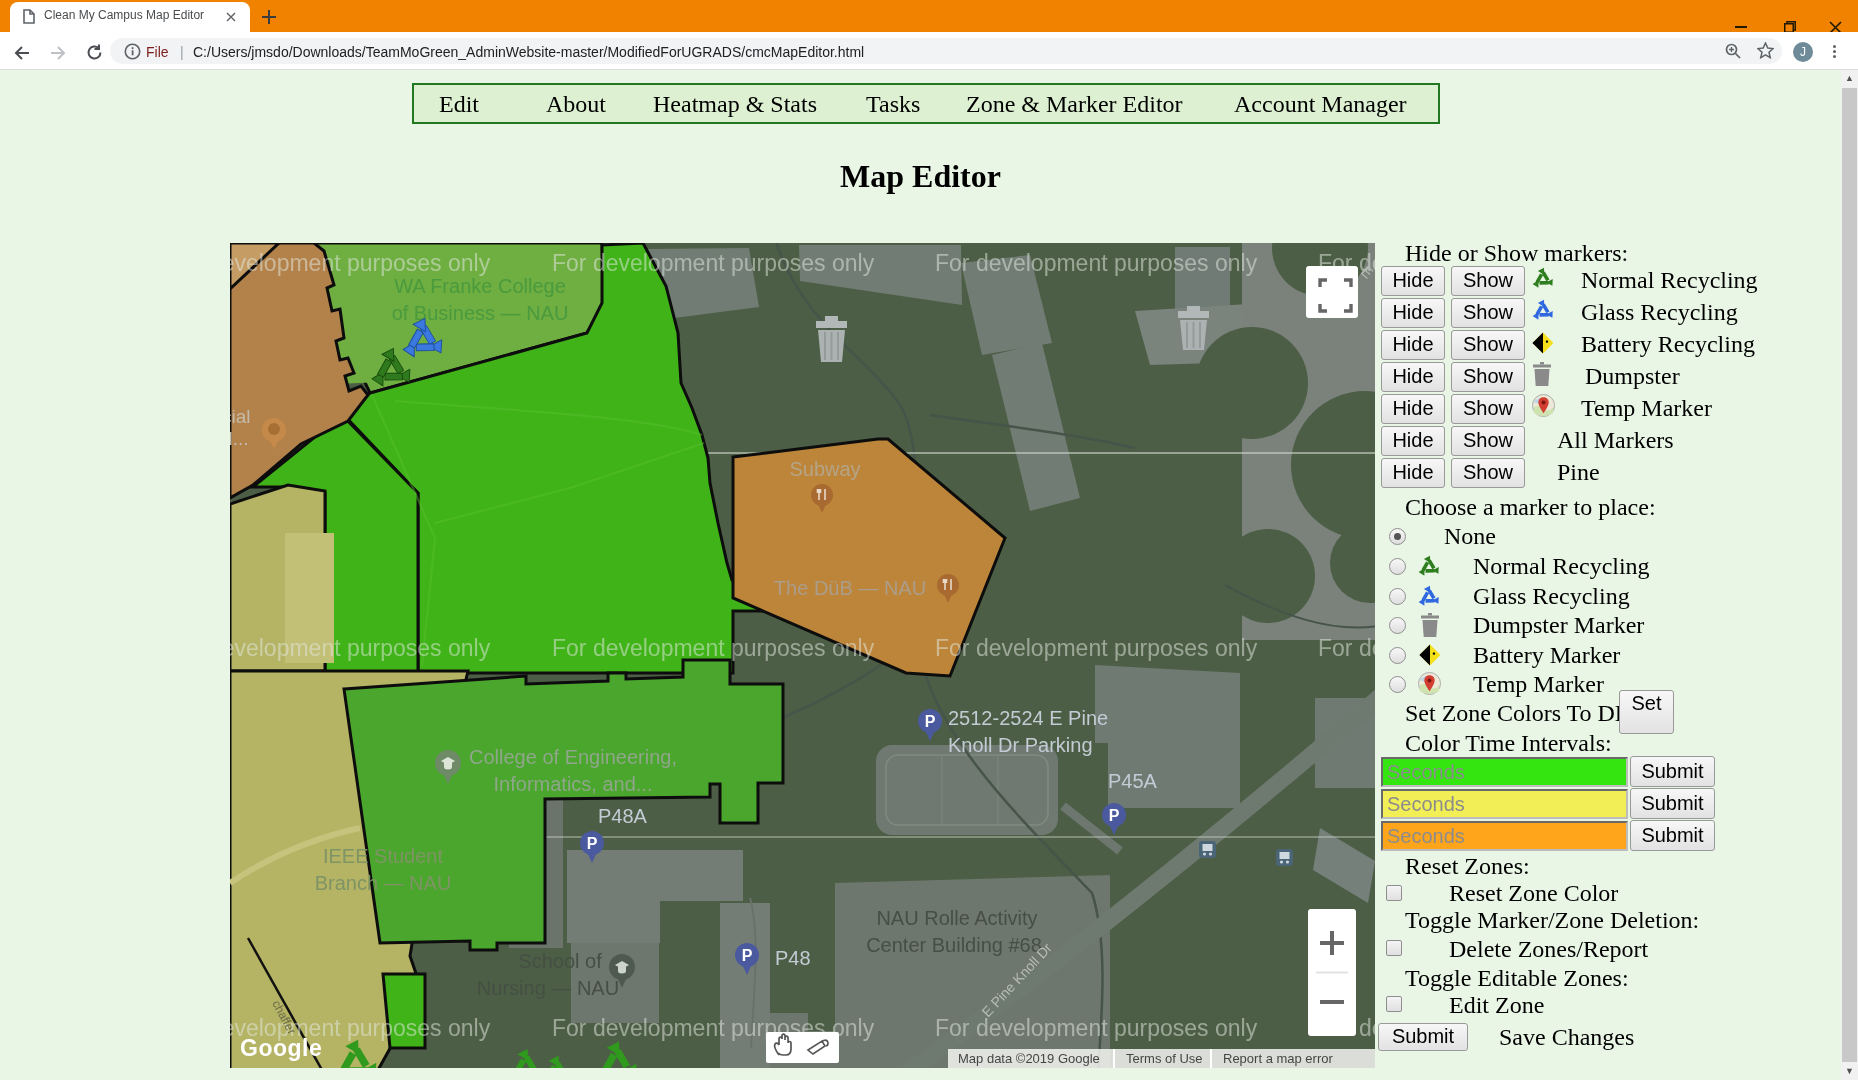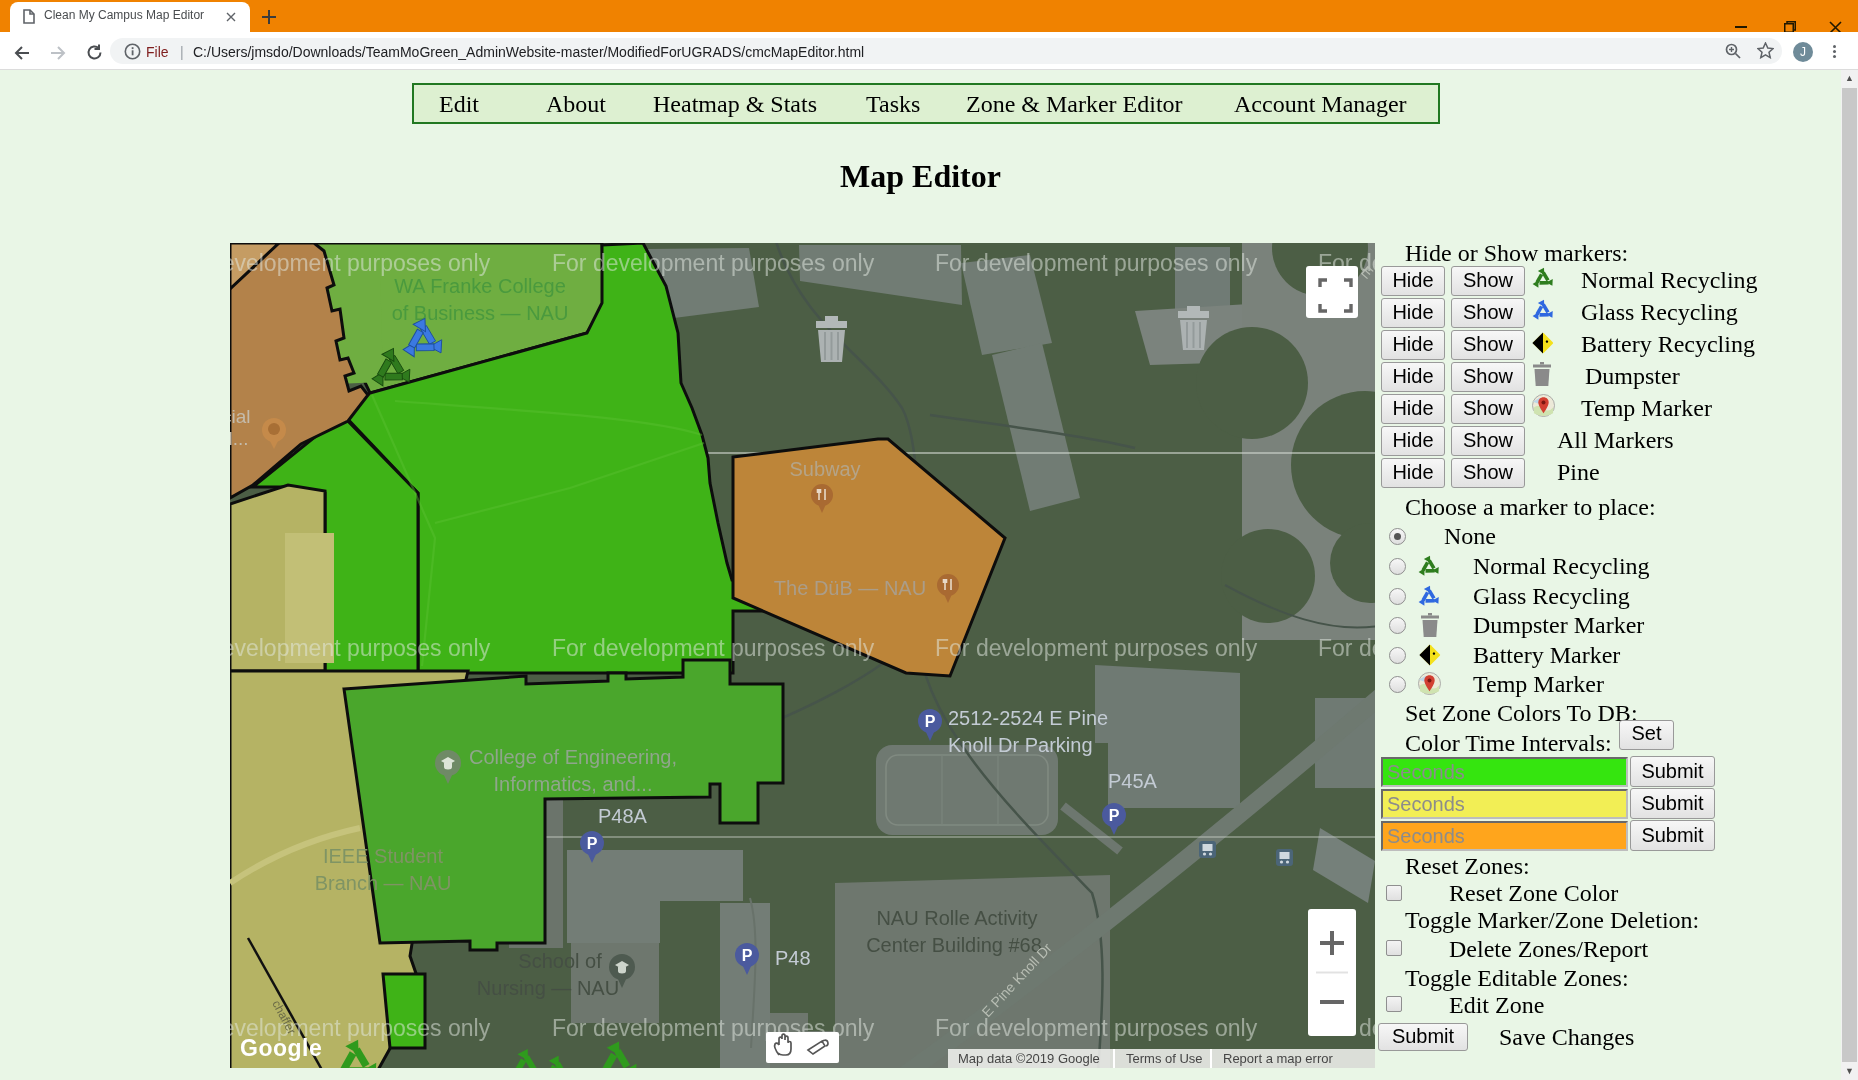--- a/index.html
+++ b/index.html
@@ -482,21 +482,21 @@
         <use href="#battery"></use>
       </svg>
       <div class="sbtxt" style="left:73px;top:402px">Battery Marker</div>
       <div class="rad" style="left:14px;top:436px"></div>
       <svg class="abs" style="left:43px;top:432px" width="23" height="23">
         <use href="#tempm"></use>
       </svg>
       <div class="sbtxt" style="left:73px;top:431px">Temp Marker</div>
 
       <div class="sbtxt" style="top:460px">Set Zone Colors To DB:</div>
-      <div class="btn" style="left:244px;top:480px;width:55px;height:30px;line-height:25px">Set</div>
+      <div class="btn" style="left:244px;top:450px;width:55px;height:44px;line-height:25px">Set</div>
       <div class="sbtxt" style="top:490px">Color Time Intervals:</div>
       <div class="cinput" style="top:517px;background:#35e50f;">Seconds</div>
       <div class="btn" style="left:255px;top:516px;width:85px;height:31px;line-height:28px">Submit</div>
       <div class="cinput" style="top:549px;background:#f2ee55;">Seconds</div>
       <div class="btn" style="left:255px;top:548px;width:85px;height:31px;line-height:28px">Submit</div>
       <div class="cinput" style="top:581px;background:#ffa51c;">Seconds</div>
       <div class="btn" style="left:255px;top:580px;width:85px;height:31px;line-height:28px">Submit</div>
       <div class="sbtxt" style="top:613px">Reset Zones:</div>
       <div class="chk" style="left:11px;top:645px"></div>
       <div class="sbtxt" style="left:49px;top:640px">Reset Zone Color</div>

